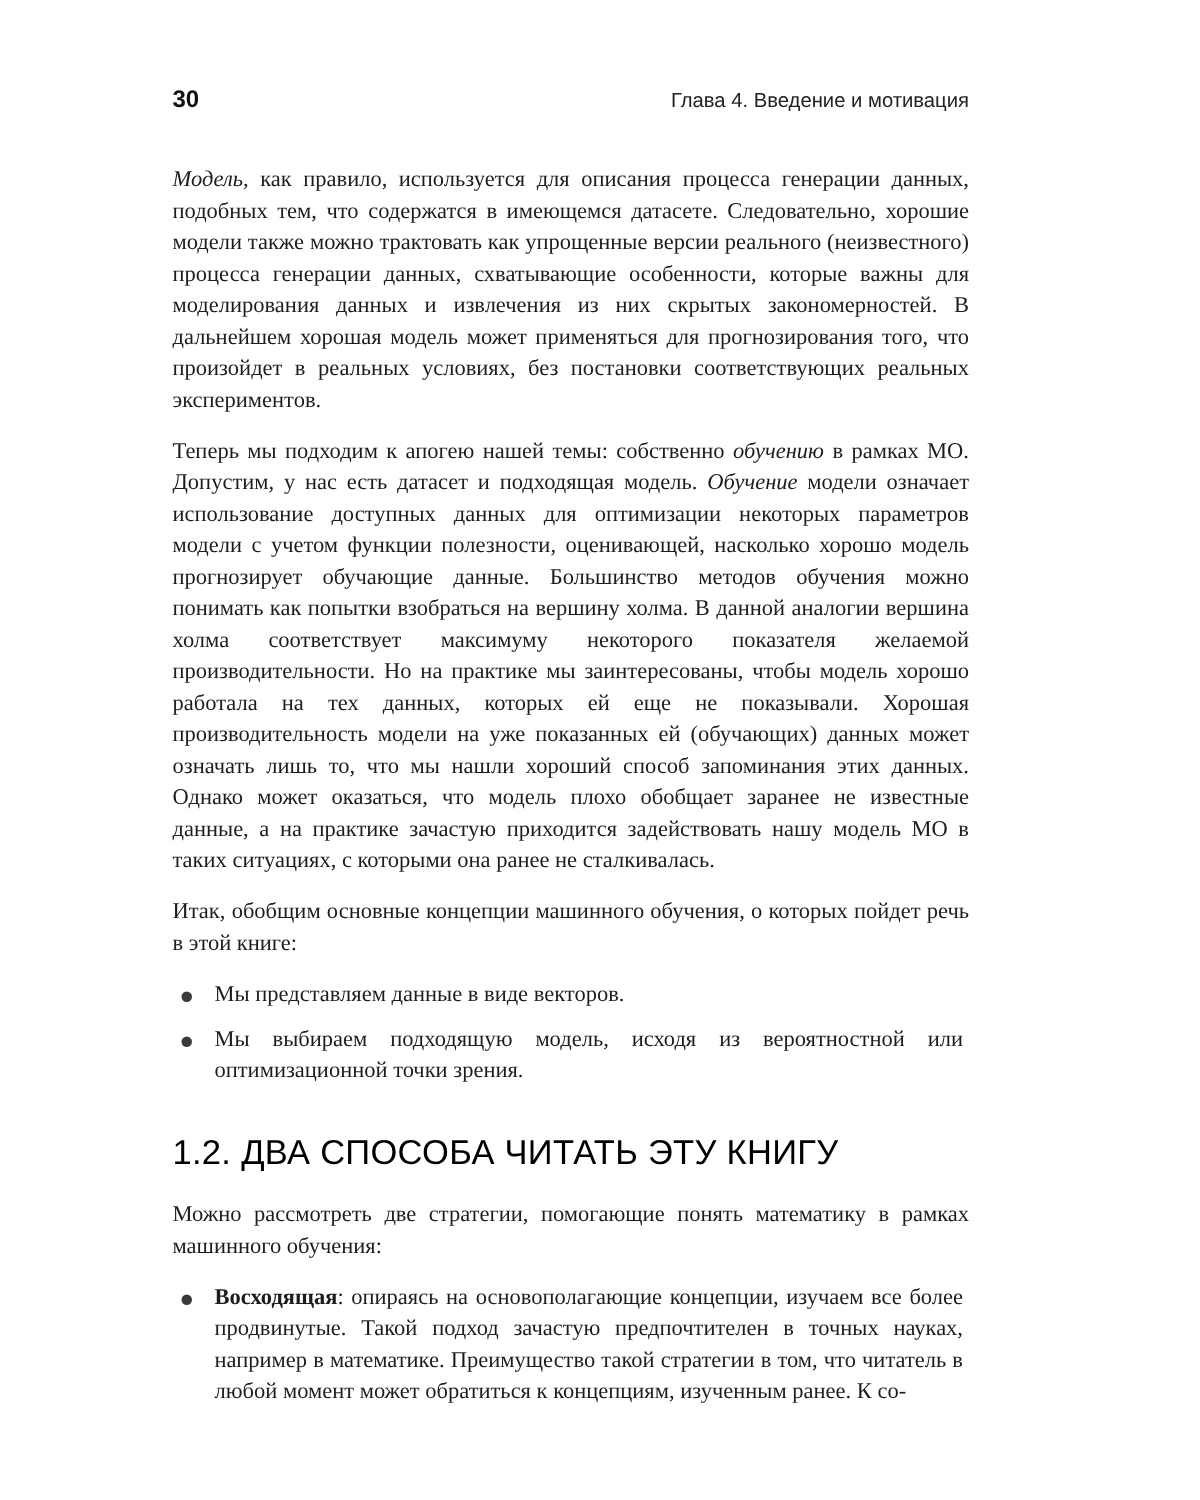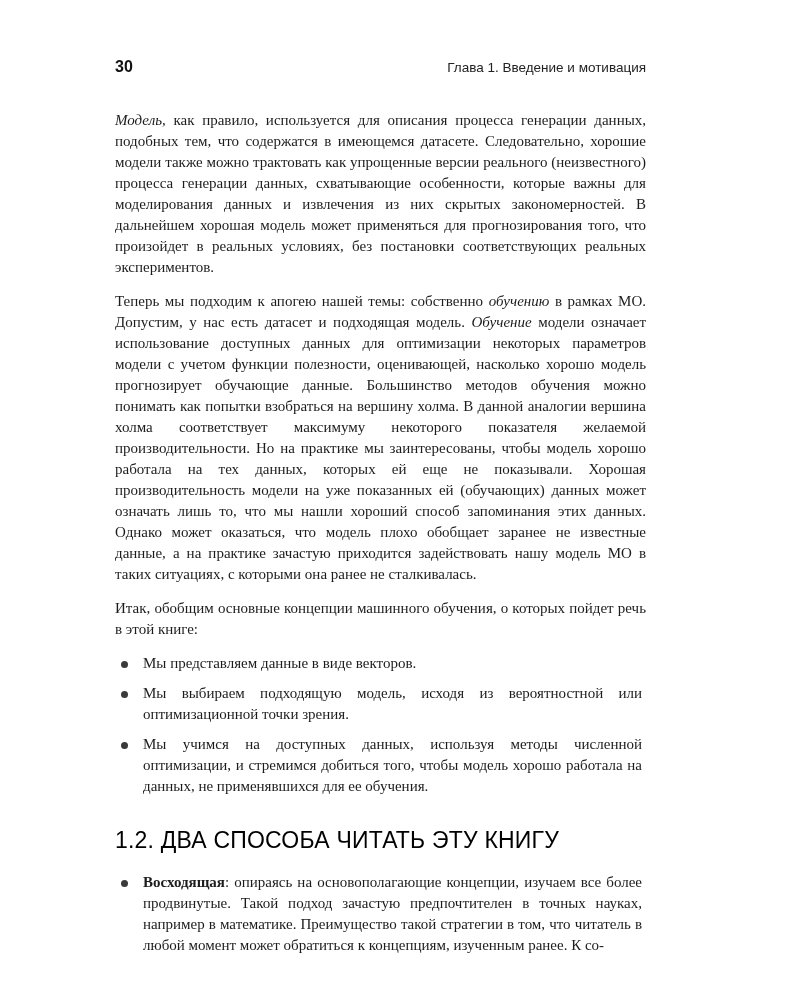--- a/index.html
+++ b/index.html
@@ -71,29 +71,29 @@
   }
   .italic { font-style: italic; }
   .bold { font-weight: 700; }
 </style>
 </head>
 <body>
 
 <div class="page">
   <div class="header">
     <span class="page-num">30</span>
-    <span class="chapter">Глава 1. Введение и мотивация</span>
+    <span class="chapter">Глава 4. Введение и мотивация</span>
   </div>
   <div class="content" id="content">
       <p><span class="italic">Модель,</span><span> как правило, используется для описания процесса генерации данных, подобных тем, что содержатся в имеющемся датасете. Следовательно, хорошие модели также можно трактовать как упрощенные версии реального (неизвестного) процесса генерации данных, схватывающие особенности, которые важны для моделирования данных и извлечения из них скрытых закономерностей. В дальнейшем хорошая модель может применяться для прогнозирования того, что произойдет в реальных условиях, без постановки соответствующих реальных экспериментов.</span></p>
       <p><span>Теперь мы подходим к апогею нашей темы: собственно </span><span class="italic">обучению</span><span> в рамках МО. Допустим, у нас есть датасет и подходящая модель. </span><span class="italic">Обучение</span><span> модели означает использование доступных данных для оптимизации некоторых параметров модели с учетом функции полезности, оценивающей, насколько хорошо модель прогнозирует обучающие данные. Большинство методов обучения можно понимать как попытки взобраться на вершину холма. В данной аналогии вершина холма соответствует максимуму некоторого показателя желаемой производительности. Но на практике мы заинтересованы, чтобы модель хорошо работала на тех данных, которых ей еще не показывали. Хорошая производительность модели на уже показанных ей (обучающих) данных может означать лишь то, что мы нашли хороший способ запоминания этих данных. Однако может оказаться, что модель плохо обобщает заранее не известные данные, а на практике зачастую приходится задействовать нашу модель МО в таких ситуациях, с которыми она ранее не сталкивалась.</span></p>
       <p><span>Итак, обобщим основные концепции машинного обучения, о которых пойдет речь в этой книге:</span></p>
       <ul class="bullets">
         <li><span>Мы представляем данные в виде векторов.</span></li>
         <li><span>Мы выбираем подходящую модель, исходя из вероятностной или оптимизационной точки зрения.</span></li>
-        <li><span>Мы учимся на доступных данных, используя методы численной оптимизации, и стремимся добиться того, чтобы модель хорошо работала на данных, не применявшихся для ее обучения.</span></li>
       </ul>
       <h2 class="section-heading"><span>1.2. ДВА СПОСОБА ЧИТАТЬ ЭТУ КНИГУ</span></h2>
+      <p><span>Можно рассмотреть две стратегии, помогающие понять математику в рамках машинного обучения:</span></p>
       <ul class="bullets">
         <li><span class="bold">Восходящая</span><span>: опираясь на основополагающие концепции, изучаем все более продвинутые. Такой подход зачастую предпочтителен в точных науках, например в математике. Преимущество такой стратегии в том, что читатель в любой момент может обратиться к концепциям, изученным ранее. К со-</span></li>
       </ul>
     </div>
 </div>
 
 </body></html>

